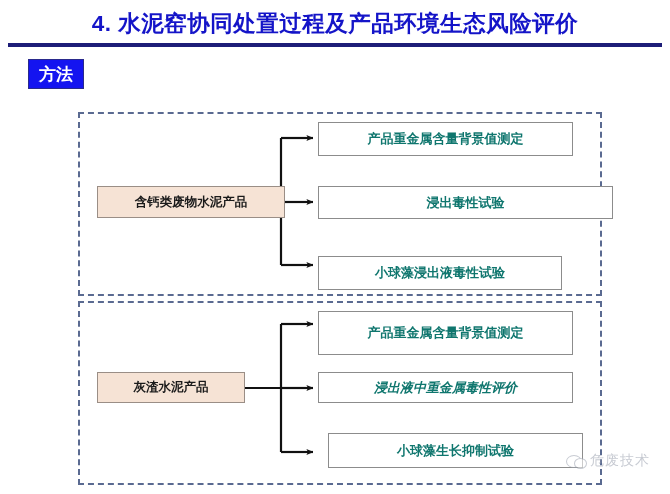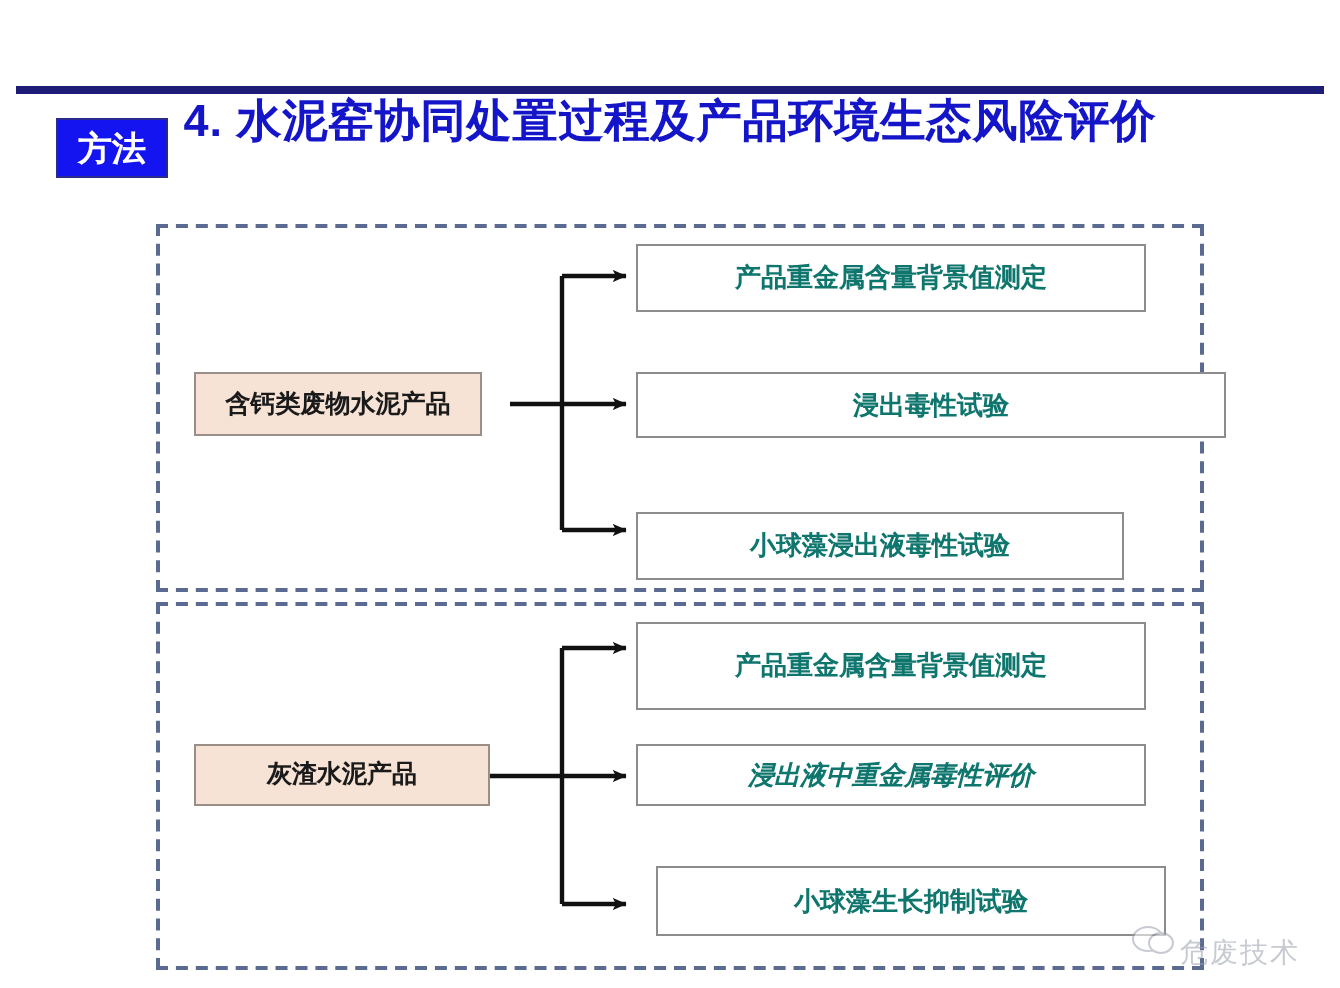--- a/index.html
+++ b/index.html
@@ -21,21 +21,20 @@
     left: 0;
     top: 8px;
     width: 670px;
     text-align: center;
     font-family: "Liberation Sans", "DejaVu Sans", sans-serif;
     font-weight: bold;
     font-size: 22.5px;
     letter-spacing: 0.5px;
     color: #1414c8;
     white-space: nowrap;
-    margin-top: 37px;
   }
   #title-rule {
     position: absolute;
     left: 8px;
     top: 43px;
     width: 654px;
     height: 4px;
     background: #1d1d78;
   }
 
@@ -75,21 +74,21 @@
     box-sizing: border-box;
     text-align: center;
     color: #1a1a1a;
     font-weight: bold;
     font-size: 12.5px;
     white-space: nowrap;
     display: flex;
     align-items: center;
     justify-content: center;
   }
-  #source-box-1 { left: 97px; top: 186px; width: 144px; height: 32px; }
+  #source-box-1 { left: 97px; top: 186px; width: 188px; height: 32px; }
   #source-box-2 { left: 97px; top: 372px; width: 148px; height: 31px; }
 
   
   .task-box {
     position: absolute;
     background: #ffffff;
     border: 1px solid #8c8c8c;
     box-sizing: border-box;
     text-align: center;
     color: #0f766e;
@@ -126,21 +125,20 @@
     align-items: center;
     gap: 4px;
     opacity: 0.55;
   }
   #watermark-text {
     font-family: Liberation Mono, monospace;
     font-size: 14px;
     color: #9aa0ae;
     letter-spacing: 1px;
     white-space: nowrap;
-    margin-top: 16px;
   }
   #watermark-bubble {
     width: 20px;
     height: 16px;
     position: relative;
   }
   #watermark-bubble .b1 {
     position: absolute;
     left: 0; top: 2px;
     width: 14px; height: 11px;

